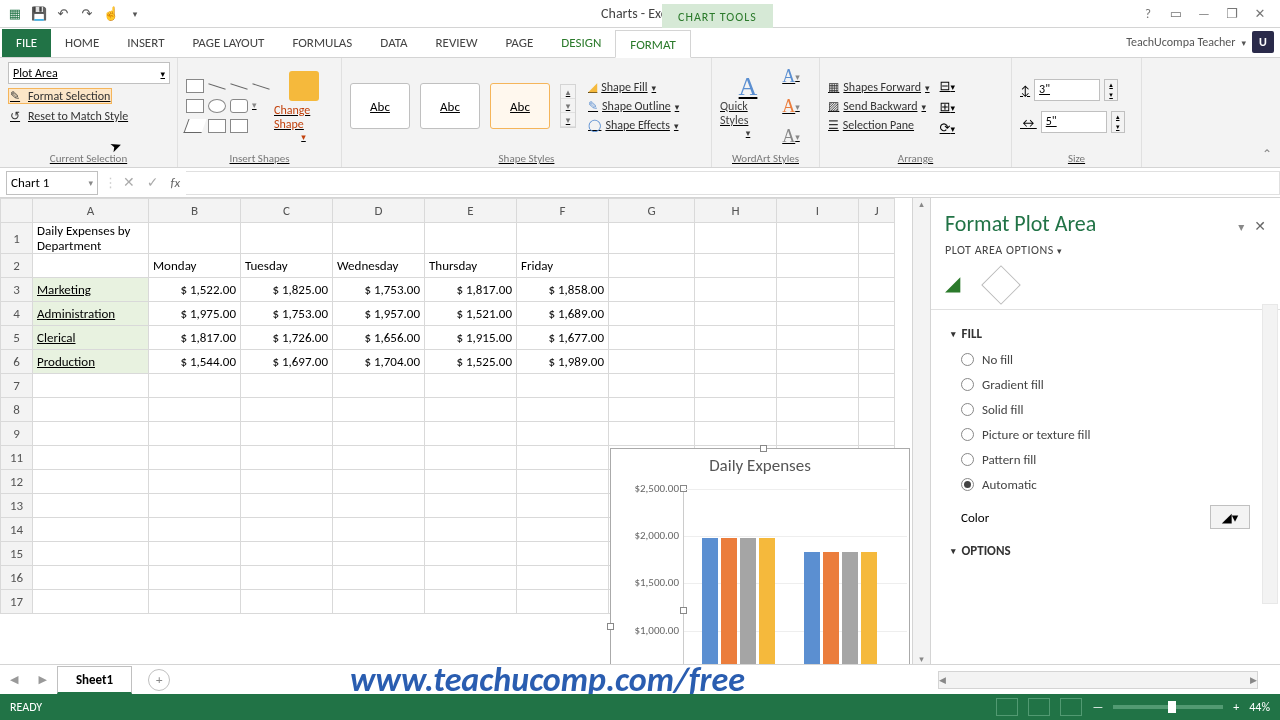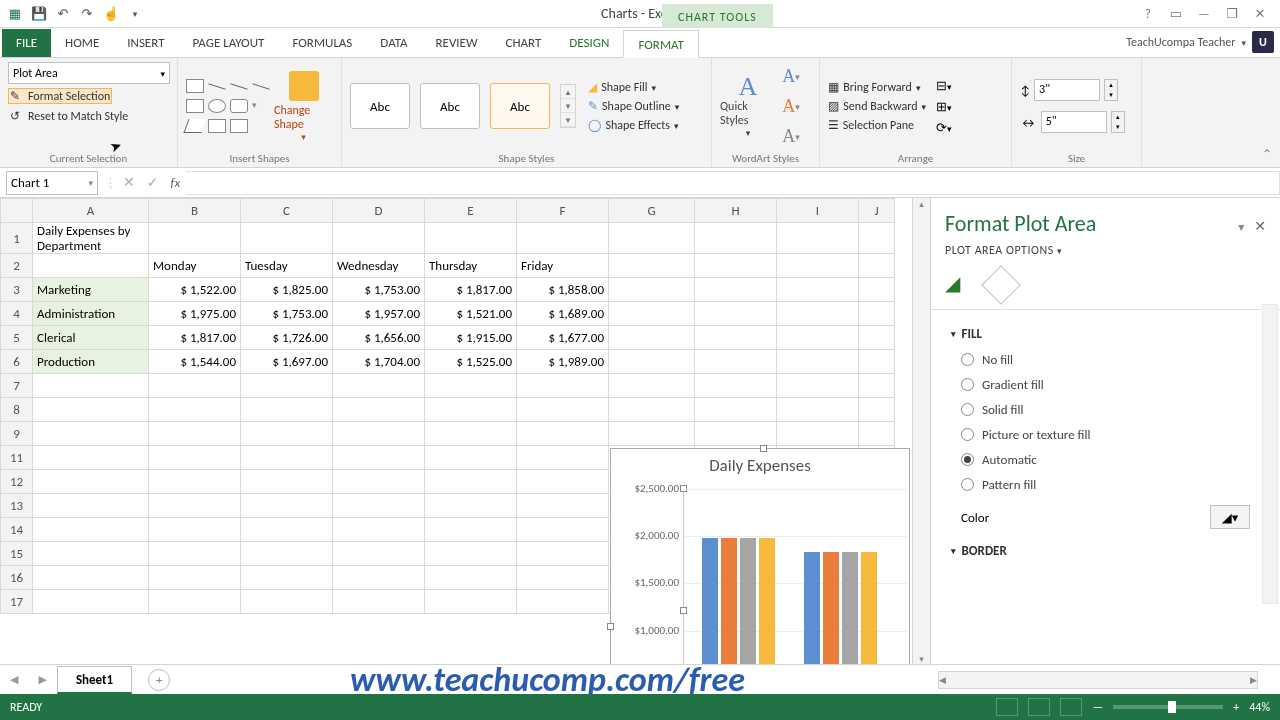--- a/index.html
+++ b/index.html
@@ -17,21 +17,21 @@
   
   .ribbon-tabs { height: 30px; display: flex; align-items: flex-end; border-bottom: 1px solid #d4d4d4; padding-left: 2px; position: relative; }
   .tab { padding: 6px 14px; font-size: 13px; color: #444; cursor: pointer; height: 28px; }
   .tab.file { background: #217346; color: #fff; }
   .tab.active { background: #fff; border: 1px solid #d4d4d4; border-bottom: 1px solid #fff; color: #9c56b8; position: relative; top: 1px; }
   .tab.ctx { color: #2b7a2b; }
   .user-area { position: absolute; right: 6px; top: 3px; display: flex; align-items: center; gap: 6px; font-size: 12px; color: #555; }
   .user-badge { width: 22px; height: 22px; background: #2a2a4a; color: #fff; display: flex; align-items: center; justify-content: center; font-weight: bold; border-radius: 2px; }
 
   
-  .ribbon { height: 110px; background: #f3f3f3; border-bottom: 1px solid #d4d4d4; display: flex; position: relative; }
+  .ribbon { height: 110px; background: #f3f3f3; border-bottom: 1px solid #d4d4d4; display: flex; position: relative; text-decoration: underline; }
   .grp { border-right: 1px solid #e0e0e0; padding: 4px 8px 2px; display: flex; flex-direction: column; justify-content: space-between; }
   .grp-label { font-size: 11px; color: #777; text-align: center; padding-top: 2px; }
   .grp-body { flex: 1; display: flex; align-items: center; gap: 4px; }
   .sel-dd { width: 162px; height: 22px; border: 1px solid #c0c0c0; background: #fff; padding: 2px 4px; font-size: 12px; display: flex; align-items: center; justify-content: space-between; }
   .sel-stack { display: flex; flex-direction: column; gap: 3px; width: 168px; }
   .sel-item { font-size: 12px; color: #333; display: flex; align-items: center; gap: 4px; padding: 1px 2px; }
   .sel-item.hover { background: #fce6c8; border: 1px solid #f5b55a; padding: 0 1px; }
   .shape-row { display: flex; gap: 4px; }
   .shp { width: 18px; height: 14px; border: 1px solid #888; background: #fff; }
   .shp.line { border: none; border-top: 1px solid #666; transform: rotate(18deg); width: 18px; height: 0; margin-top: 7px; }
@@ -62,21 +62,21 @@
   .fx-input { flex: 1; height: 24px; border: 1px solid #e0e0e0; border-left: none; }
 
   
   .sheet-area { position: absolute; top: 198px; left: 0; width: 930px; height: 466px; background: #fff; overflow: hidden; }
   table.sheet { border-collapse: collapse; table-layout: fixed; }
   table.sheet th, table.sheet td { border: 1px solid #d9d9d9; height: 24px; font-size: 13px; }
   table.sheet thead th { background: #f3f3f3; color: #555; font-weight: normal; text-align: center; }
   table.sheet tbody th { background: #f3f3f3; color: #555; font-weight: normal; text-align: center; width: 32px; }
   table.sheet td { padding: 0 4px; text-align: right; }
   table.sheet td.txt { text-align: left; }
-  .sel-A { background: #e8f2e0; }
+  .sel-A { background: #e8f2e0; text-decoration: underline; }
   .sheet-scroll-v { position: absolute; right: 0; top: 0; width: 18px; height: 100%; background: #f3f3f3; border-left: 1px solid #d4d4d4; display: flex; flex-direction: column; justify-content: space-between; align-items: center; font-size: 9px; color: #888; }
 
   
   .chart { position: absolute; left: 610px; top: 250px; width: 300px; height: 350px; background: #fff; border: 1px solid #aaa; }
   .chart-title { text-align: center; font-size: 17px; color: #555; padding: 6px; }
   .chart-grid { position: absolute; left: 72px; top: 40px; width: 224px; height: 236px; border-left: 1px solid #ccc; border-bottom: 1px solid #ccc; }
   .gridline { position: absolute; left: 0; width: 100%; border-top: 1px solid #eee; }
   .ylabel { position: absolute; left: 6px; font-size: 11px; color: #666; text-align: right; width: 62px; }
   .bars { position: absolute; bottom: 0; display: flex; gap: 3px; }
   .bar { width: 16px; }
@@ -140,21 +140,21 @@
 </div>
 
 <div class="ribbon-tabs">
   <div class="tab file">FILE</div>
   <div class="tab">HOME</div>
   <div class="tab">INSERT</div>
   <div class="tab">PAGE LAYOUT</div>
   <div class="tab">FORMULAS</div>
   <div class="tab">DATA</div>
   <div class="tab">REVIEW</div>
-  <div class="tab">CHART</div>
+  <div class="tab">PAGE</div>
   <div class="tab ctx">DESIGN</div>
   <div class="tab ctx active">FORMAT</div>
   <div class="user-area">
     <span>TeachUcompa Teacher</span>
       <span style="font-size:9px">▾</span>
     <div class="user-badge">U</div>
   </div>
 </div>
 
 <div class="ribbon">
@@ -253,21 +253,21 @@
       </div>
     </div>
     <div class="grp-label">WordArt Styles</div>
   </div>
 
   <div class="grp" style="width:192px">
     <div class="grp-body">
       <div class="arrange-stack">
         <div>
             <span>▦</span>
-            <span>Bring Forward</span>
+            <span>Shapes Forward</span>
             <span style="font-size:9px">▾</span>
           </div>
         <div>
             <span>▨</span>
             <span>Send Backward</span>
             <span style="font-size:9px">▾</span>
           </div>
         <div>
             <span>☰</span>
             <span>Selection Pane</span>
@@ -629,34 +629,34 @@
       </div>
     <div class="radio-row">
         <span class="radio"></span>
         <span>Solid fill</span>
       </div>
     <div class="radio-row">
         <span class="radio"></span>
         <span>Picture or texture fill</span>
       </div>
     <div class="radio-row">
+        <span class="radio"></span>
+        <span>Pattern fill</span>
+      </div>
+    <div class="radio-row">
         <span class="radio on"></span>
         <span>Automatic</span>
-      </div>
-    <div class="radio-row">
-        <span class="radio"></span>
-        <span>Pattern fill</span>
       </div>
     <div class="color-row">
         <span>Color</span>
         <div class="color-btn">◢▾</div>
       </div>
     <div class="pane-sect">
         <span style="font-size:9px">▾</span>
-        <span>BORDER</span>
+        <span>OPTIONS</span>
       </div>
   </div>
   <div class="pane-vscroll"></div>
 </div>
 
 <div class="sheettabs">
   <span class="nav-arrows">◀</span>
   <span class="nav-arrows">▶</span>
   <div class="stab">Sheet1</div>
   <div class="addsheet">+</div>

